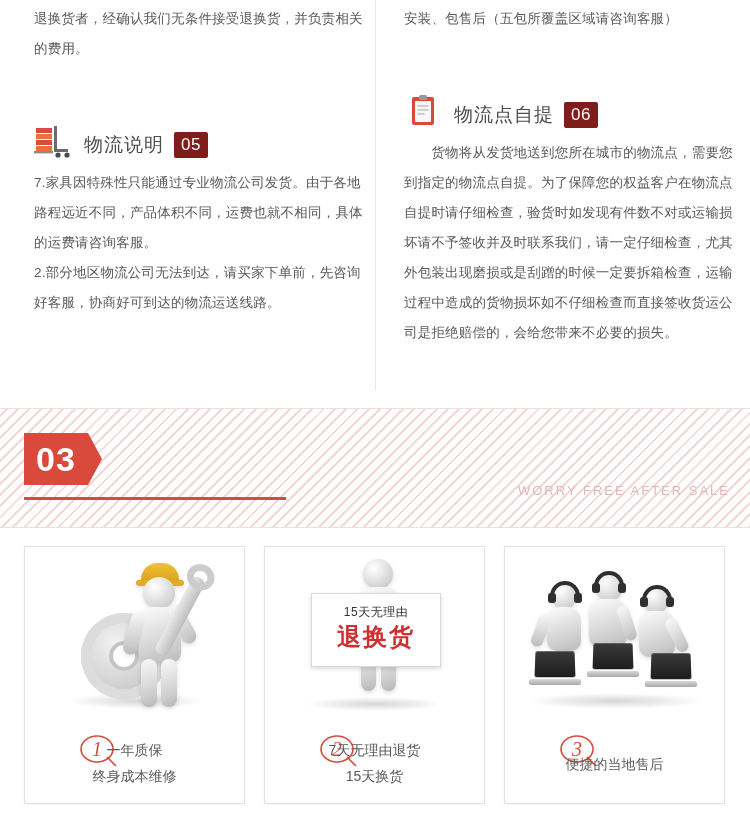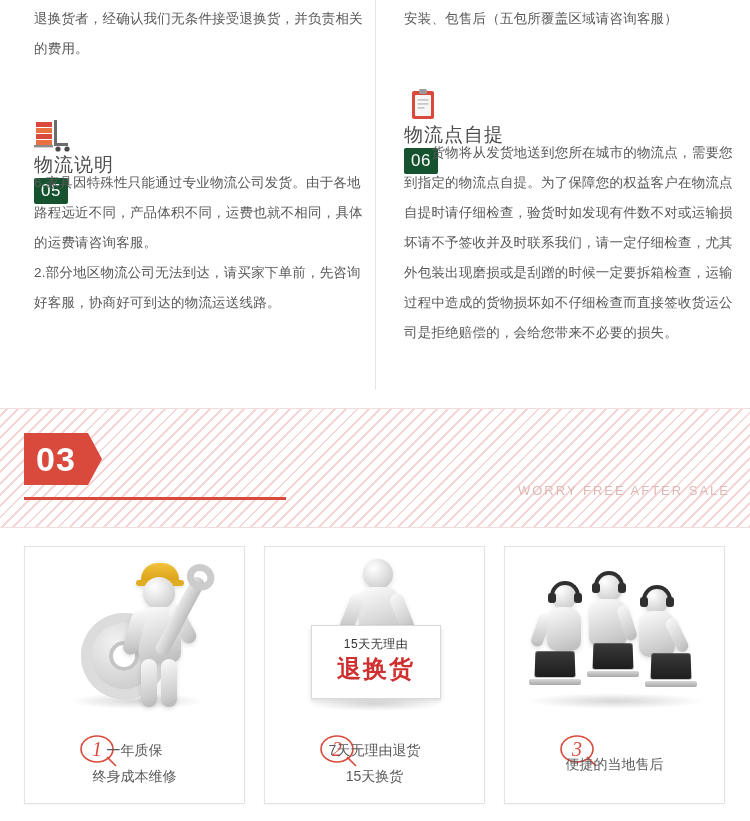--- a/index.html
+++ b/index.html
@@ -53,44 +53,43 @@
     margin: 0;
     letter-spacing: 0.2px;
   }
 
   .top-para-left { padding-top: 4px; }
   .top-para-right { padding-top: 4px; }
 
   
   .sec-head {
     display: flex;
-    align-items: flex-start;
+    align-items: flex-end;
     margin-top: 54px;
     margin-bottom: 10px;
     height: 40px;
-    flex-direction: column;
   }
   .sec-icon {
     width: 40px;
     height: 34px;
     margin-right: 10px;
     flex: 0 0 auto;
     position: relative;
   }
   .sec-title {
     font-size: 19px;
     color: #4d4d4d;
     letter-spacing: 1px;
     font-weight: normal;
     margin-right: 10px;
     white-space: nowrap;
   }
   .sec-num {
     display: inline-block;
-    background: #14532d;
+    background: #7f1d1d;
     color: #ffffff;
     font-size: 17px;
     line-height: 26px;
     padding: 0 7px;
     border-radius: 2px;
     font-family: "Liberation Sans", sans-serif;
     letter-spacing: 0.5px;
   }
   .body-list .para { margin: 0; }
   .body-right .para { text-indent: 0; }
@@ -408,21 +407,21 @@
             <circle cx="24" cy="31" r="2.6" fill="#4a4a4a"></circle>
             <circle cx="33" cy="31" r="2.6" fill="#4a4a4a"></circle>
             <rect x="0" y="27" width="19" height="2.4" fill="#8a8a8a"></rect>
           </svg>
         </span>
         <span class="sec-title">物流说明</span>
         <span class="sec-num">05</span>
       </div>
 
       <div class="body-list">
-        <p class="para">6.家具因特殊性只能通过专业物流公司发货。由于各地路程远近不同，产品体积不同，运费也就不相同，具体的运费请咨询客服。</p>
+        <p class="para">7.家具因特殊性只能通过专业物流公司发货。由于各地路程远近不同，产品体积不同，运费也就不相同，具体的运费请咨询客服。</p>
         <p class="para">2.部分地区物流公司无法到达，请买家下单前，先咨询好客服，协商好可到达的物流运送线路。</p>
       </div>
     </div>
 
     <div class="col col-right">
       <p class="para top-para-right">安装、包售后（五包所覆盖区域请咨询客服）</p>
 
       <div class="sec-head">
         <span class="sec-icon">
           <svg width="40" height="34" viewBox="0 0 40 34" class="ic-clipboard">
@@ -487,21 +486,21 @@
       <div class="card-art">
         <div class="ground-shadow" style="left:40px; top:150px; width:140px; height:14px;"></div>
         <div class="fig" style="left:68px; top:12px; width:90px; height:150px;">
           <div class="head" style="left:30px; top:0; width:30px; height:30px;"></div>
           <div class="torso" style="left:26px; top:28px; width:40px; height:56px;"></div>
           <div class="limb" style="left:12px; top:34px; width:14px; height:40px; transform:rotate(22deg);"></div>
           <div class="limb" style="left:62px; top:34px; width:14px; height:40px; transform:rotate(-22deg);"></div>
           <div class="limb" style="left:28px; top:80px; width:15px; height:52px;"></div>
           <div class="limb" style="left:48px; top:80px; width:15px; height:52px;"></div>
         </div>
-        <div class="sign" style="left:46px; top:46px; width:130px; height:74px;margin-top:32px;">
+        <div class="sign" style="left:46px; top:46px; width:130px; height:74px;">
           <span class="small">15天无理由</span>
           <span class="big">退换货</span>
         </div>
       </div>
       <div class="card-badge">
         <svg width="40" height="40" viewBox="0 0 40 40">
           <ellipse cx="20" cy="20" rx="16" ry="13" fill="none" stroke="#d94a3d" stroke-width="1.6"></ellipse>
           <path d="M30 28 L39 37" stroke="#d94a3d" stroke-width="1.6" fill="none"></path>
           <text x="20" y="27" font-size="20" fill="#d94a3d" text-anchor="middle" font-family="Liberation Serif, serif" font-style="italic">2</text>
         </svg>

